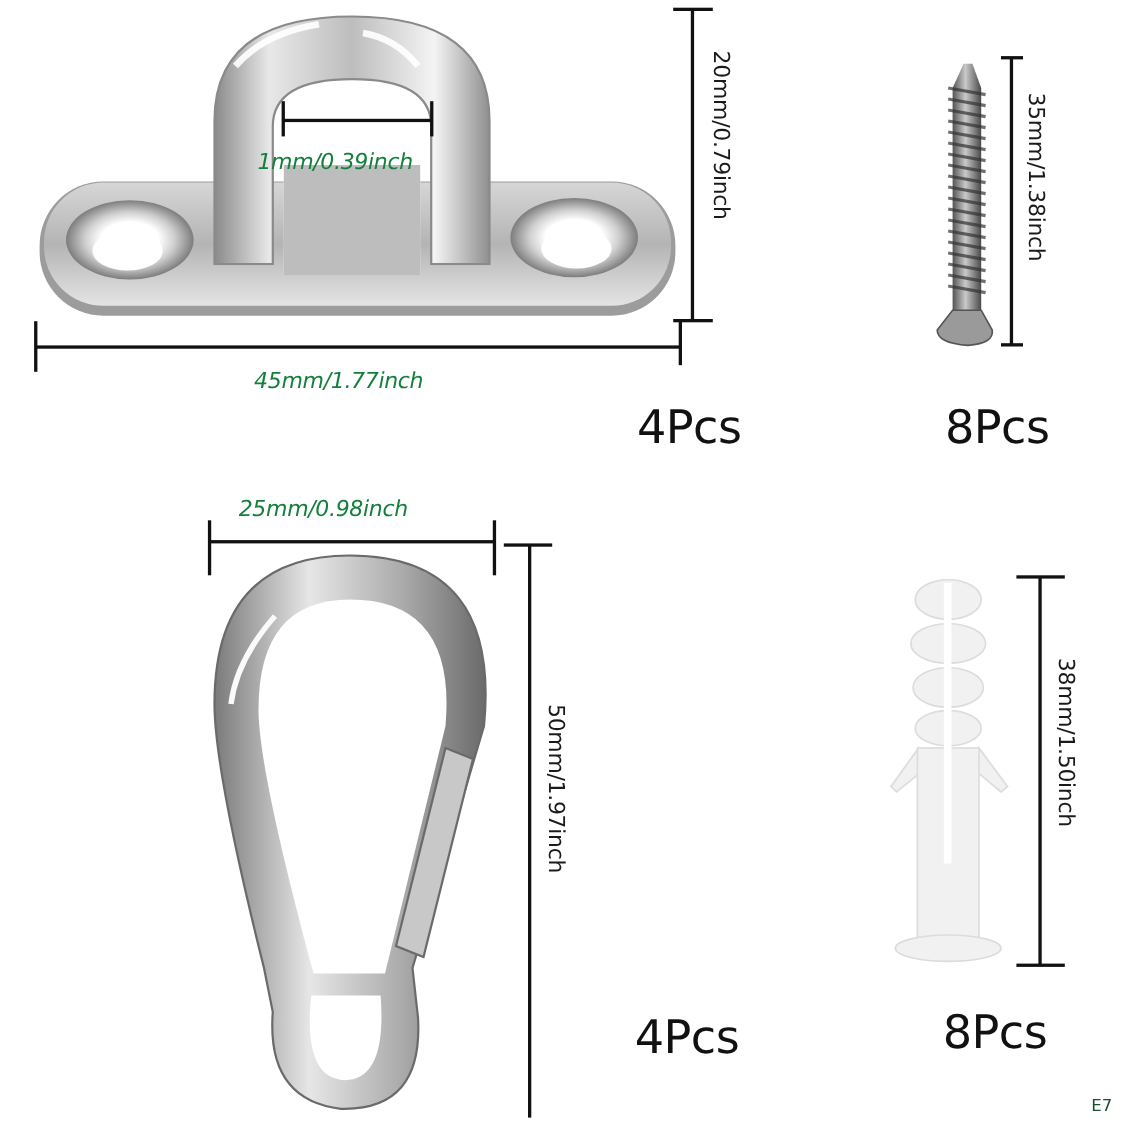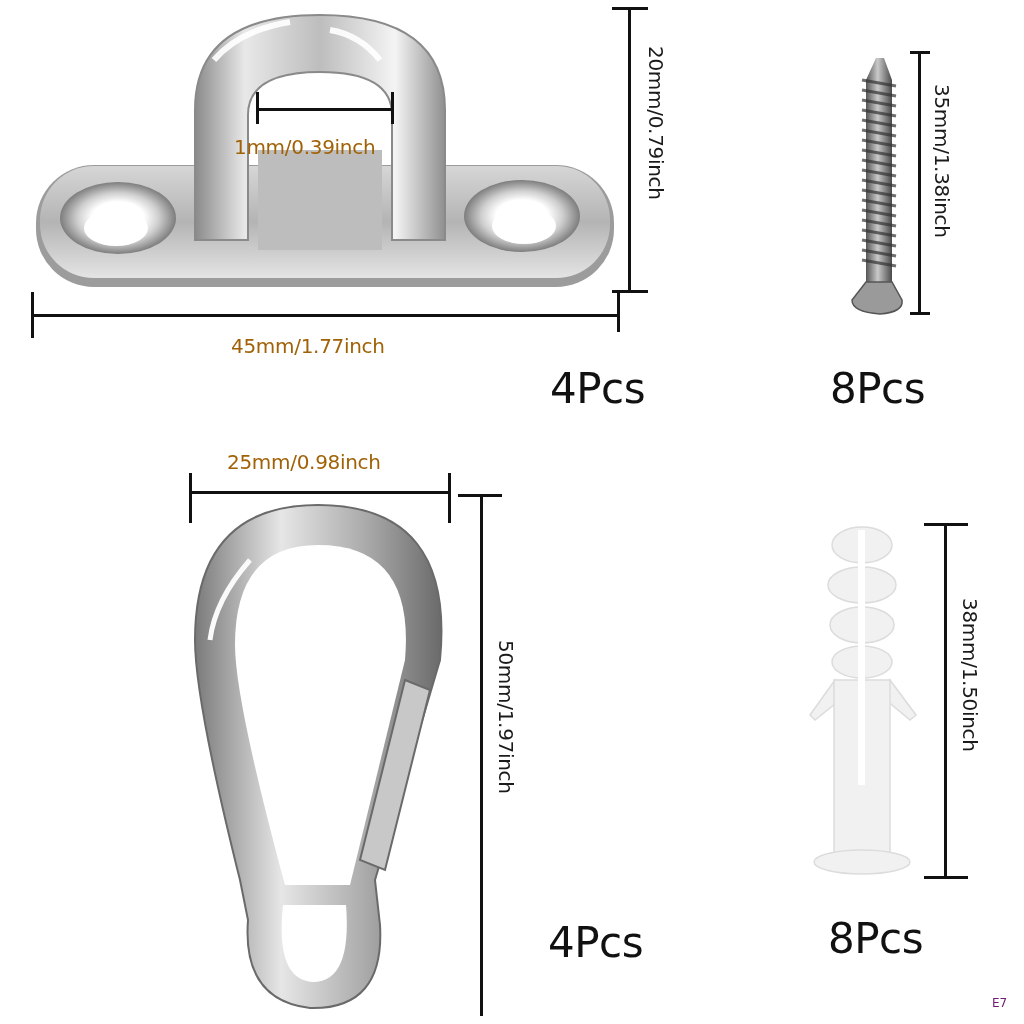--- a/index.html
+++ b/index.html
@@ -1,23 +1,23 @@
 <!DOCTYPE html>
 <html><head>
 <meta charset="utf-8">
 <style>
   html, body { margin: 0; padding: 0; background: #ffffff; }
   body { width: 1024px; height: 1024px; position: relative; overflow: hidden;
          font-family: "DejaVu Sans", "Liberation Sans", sans-serif; color: #111; }
   .abs { position: absolute; }
-  .dim-text { font-size: 20px; color: #a16207; white-space: nowrap; letter-spacing: -0.3px; }
-  .qty { font-size: 42px; color: #111; white-space: nowrap; letter-spacing: -0.5px; }
+  .dim-text { font-size: 20px; color: #15803d; white-space: nowrap; letter-spacing: -0.3px; font-style: italic; }
+  .qty { font-size: 42px; color: #111; white-space: nowrap; letter-spacing: -0.5px; margin-left: 29px; }
   .vtext { writing-mode: vertical-rl; font-size: 20px; color: #1a1a1a; white-space: nowrap; letter-spacing: -0.3px; }
   .line { position: absolute; background: #111; }
-  .watermark { font-size: 12px; color: #701a75; text-align: center; }
+  .watermark { font-size: 15px; color: #14532d; text-align: center; }
   svg { position: absolute; overflow: visible; }
 </style>
 </head>
 <body>
 
 <div>
   <svg width="1024" height="1024" style="left:0;top:0;">
     <defs>
       <linearGradient id="metalH" x1="0" y1="0" x2="1" y2="0">
         <stop offset="0" stop-color="#8a8a8a"></stop>
@@ -112,21 +112,21 @@
   <div class="line" style="left:910px;top:51px;width:20px;height:3px;"></div>
   <div class="line" style="left:910px;top:312px;width:20px;height:3px;"></div>
   <div class="abs vtext" style="left:930px;top:84px;">35mm/1.38inch</div>
   <div class="abs qty" style="left:830px;top:364px;">8Pcs</div>
 </div>
 
 <div>
   <div class="line" style="left:190px;top:491px;width:260px;height:3px;"></div>
   <div class="line" style="left:189px;top:473px;width:3px;height:50px;"></div>
   <div class="line" style="left:448px;top:473px;width:3px;height:50px;"></div>
-  <div class="abs dim-text" style="left:227px;top:450px;">25mm/0.98inch</div>
+  <div class="abs dim-text" style="left:217px;top:450px;">25mm/0.98inch</div>
 
   <svg width="1024" height="1024" style="left:0;top:0;">
 
     <path d="M318,505 Q195,505 195,640 Q195,700 240,880 L248,920 Q242,1000 310,1008 Q385,1010 380,925 L375,880 L440,660 Q455,505 318,505 Z" fill="url(#hookG)" stroke="#6a6a6a" stroke-width="2"></path>
 
     <path d="M318,545 Q235,545 235,645 Q235,700 285,885 L350,885 L405,660 Q415,545 318,545 Z" fill="#ffffff"></path>
 
     <path d="M283,905 Q275,980 313,982 Q352,982 346,905 Z" fill="#ffffff"></path>
 
     <path d="M405,680 L430,690 L385,870 L360,860 Z" fill="#c8c8c8" stroke="#6a6a6a" stroke-width="2"></path>

